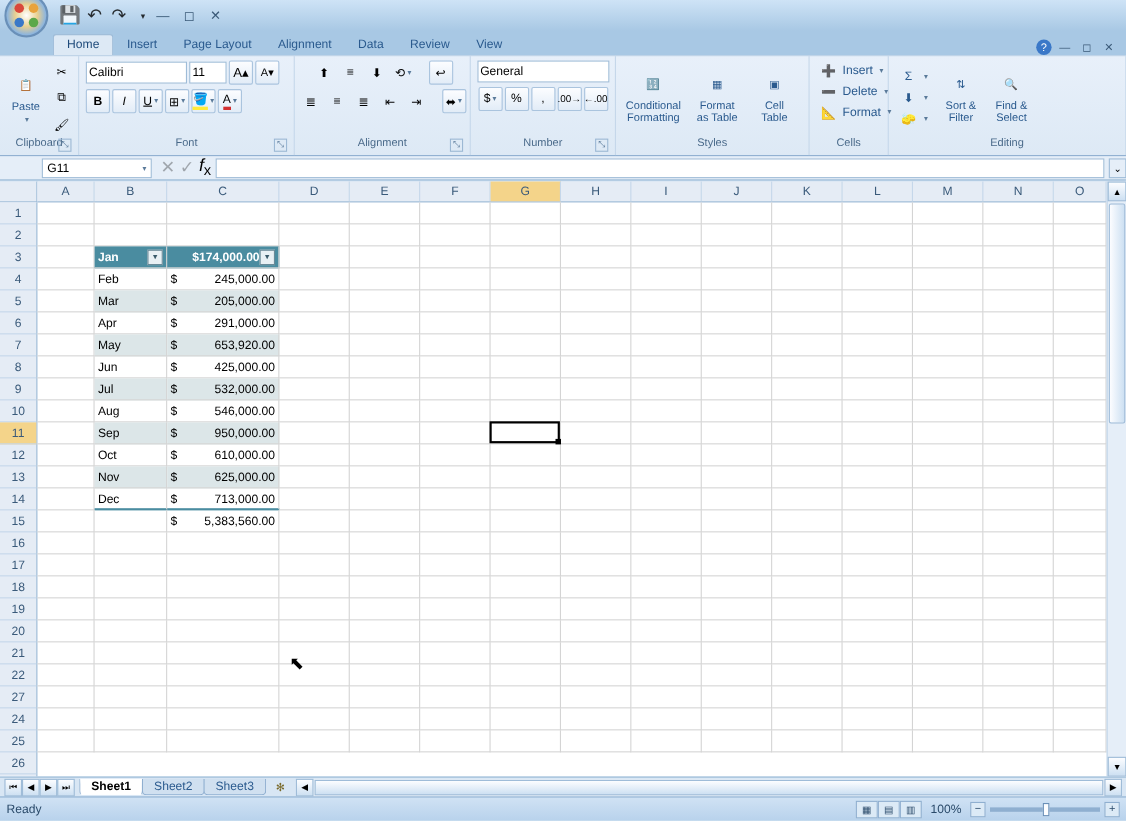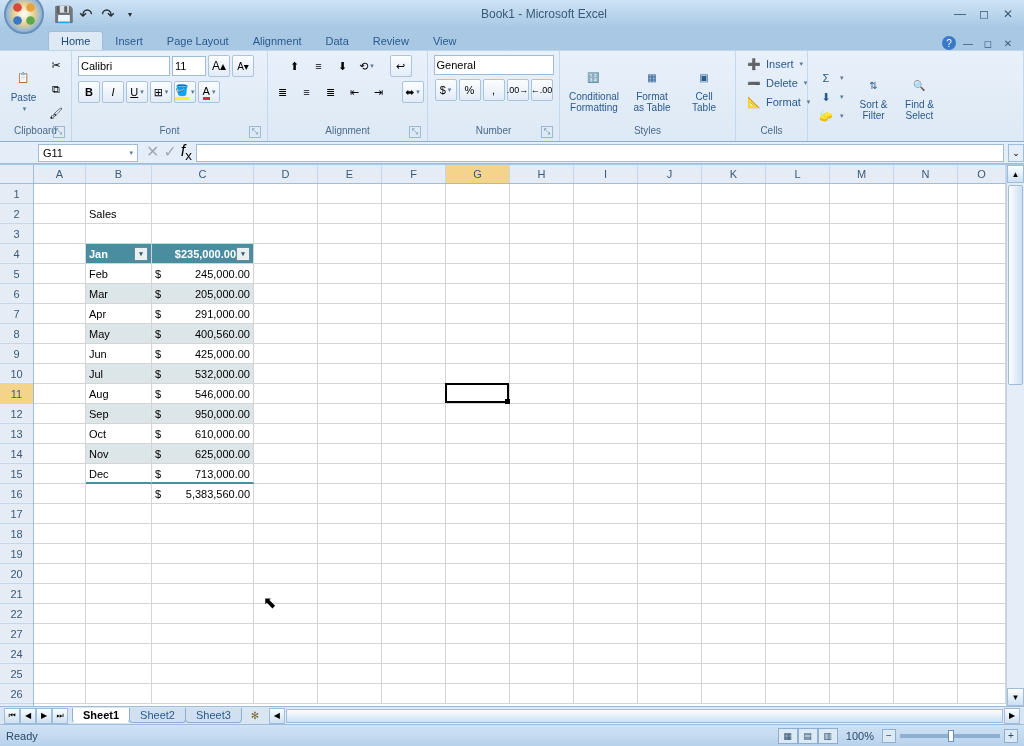--- a/index.html
+++ b/index.html
@@ -109,21 +109,20 @@
         <circle cx="6" cy="18" r="4" fill="#3a78c8"></circle>
         <circle cx="18" cy="18" r="4" fill="#5ca84a"></circle>
       </svg>
   </div>
   <div class="qat">
     <span class="qat-item">💾</span>
     <span class="qat-item">↶</span>
     <span class="qat-item">↷</span>
     <span class="qat-item" style="font-size:8px">▾</span>
   </div>
-  <div class="title-text">Book1 - Microsoft Excel</div>
   <div class="win-controls">
     <span class="win-btn">—</span>
     <span class="win-btn">◻</span>
     <span class="win-btn">✕</span>
   </div>
 </div>
 
 <div class="tabstrip">
   <div class="tab active">Home</div>
   <div class="tab">Insert</div>
@@ -290,20 +289,21 @@
         <span class="ico">⇅</span>
         <span class="lbl" style="white-space:pre-line">Sort &amp;
 Filter</span>
       </div>
       <div class="big-btn" style="width:44px">
         <span class="ico">🔍</span>
         <span class="lbl" style="white-space:pre-line">Find &amp;
 Select</span>
       </div>
     </div>
+    <div class="group-label"><span>Editing</span></div>
   </div>
 </div>
 
 <div class="fxbar">
   <div class="namebox">
       <span>G11</span>
       <span class="dd-arrow">▾</span>
     </div>
   <div class="fx-icons">
     <span style="opacity:.3">✕</span>
@@ -374,37 +374,20 @@
         <div class="cell" style="width: 64px;"></div>
         <div class="cell" style="width: 64px;"></div>
         <div class="cell" style="width: 64px;"></div>
         <div class="cell" style="width: 64px;"></div>
         <div class="cell" style="width: 64px;"></div>
         <div class="cell" style="width: 64px;"></div>
         <div class="cell" style="width: 48px;"></div>
       </div>
       <div class="gridrow">
         <div class="cell" style="width: 52px;"></div>
-        <div class="cell" style="width: 66px;">Sales</div>
-        <div class="cell" style="width: 102px;"></div>
-        <div class="cell" style="width: 64px;"></div>
-        <div class="cell" style="width: 64px;"></div>
-        <div class="cell" style="width: 64px;"></div>
-        <div class="cell" style="width: 64px;"></div>
-        <div class="cell" style="width: 64px;"></div>
-        <div class="cell" style="width: 64px;"></div>
-        <div class="cell" style="width: 64px;"></div>
-        <div class="cell" style="width: 64px;"></div>
-        <div class="cell" style="width: 64px;"></div>
-        <div class="cell" style="width: 64px;"></div>
-        <div class="cell" style="width: 64px;"></div>
-        <div class="cell" style="width: 48px;"></div>
-      </div>
-      <div class="gridrow">
-        <div class="cell" style="width: 52px;"></div>
         <div class="cell" style="width: 66px;"></div>
         <div class="cell" style="width: 102px;"></div>
         <div class="cell" style="width: 64px;"></div>
         <div class="cell" style="width: 64px;"></div>
         <div class="cell" style="width: 64px;"></div>
         <div class="cell" style="width: 64px;"></div>
         <div class="cell" style="width: 64px;"></div>
         <div class="cell" style="width: 64px;"></div>
         <div class="cell" style="width: 64px;"></div>
         <div class="cell" style="width: 64px;"></div>
@@ -413,21 +396,21 @@
         <div class="cell" style="width: 64px;"></div>
         <div class="cell" style="width: 48px;"></div>
       </div>
       <div class="gridrow">
         <div class="cell" style="width: 52px;"></div>
         <div class="cell table-hdr" style="width: 66px;">
           <span>Jan</span>
           <span class="filter-btn">▾</span>
         </div>
         <div class="cell table-hdr" style="width: 102px;">
-          <span class="num">$235,000.00</span>
+          <span class="num">$174,000.00</span>
           <span class="filter-btn">▾</span>
         </div>
         <div class="cell" style="width: 64px;"></div>
         <div class="cell" style="width: 64px;"></div>
         <div class="cell" style="width: 64px;"></div>
         <div class="cell" style="width: 64px;"></div>
         <div class="cell" style="width: 64px;"></div>
         <div class="cell" style="width: 64px;"></div>
         <div class="cell" style="width: 64px;"></div>
         <div class="cell" style="width: 64px;"></div>
@@ -494,21 +477,21 @@
         <div class="cell" style="width: 64px;"></div>
         <div class="cell" style="width: 64px;"></div>
         <div class="cell" style="width: 64px;"></div>
         <div class="cell" style="width: 48px;"></div>
       </div>
       <div class="gridrow">
         <div class="cell" style="width: 52px;"></div>
         <div class="cell table-alt" style="width: 66px;">May</div>
         <div class="cell table-alt" style="width: 102px;">
           <span class="cur">$</span>
-          <span class="num">400,560.00</span>
+          <span class="num">653,920.00</span>
         </div>
         <div class="cell" style="width: 64px;"></div>
         <div class="cell" style="width: 64px;"></div>
         <div class="cell" style="width: 64px;"></div>
         <div class="cell" style="width: 64px;"></div>
         <div class="cell" style="width: 64px;"></div>
         <div class="cell" style="width: 64px;"></div>
         <div class="cell" style="width: 64px;"></div>
         <div class="cell" style="width: 64px;"></div>
         <div class="cell" style="width: 64px;"></div>

